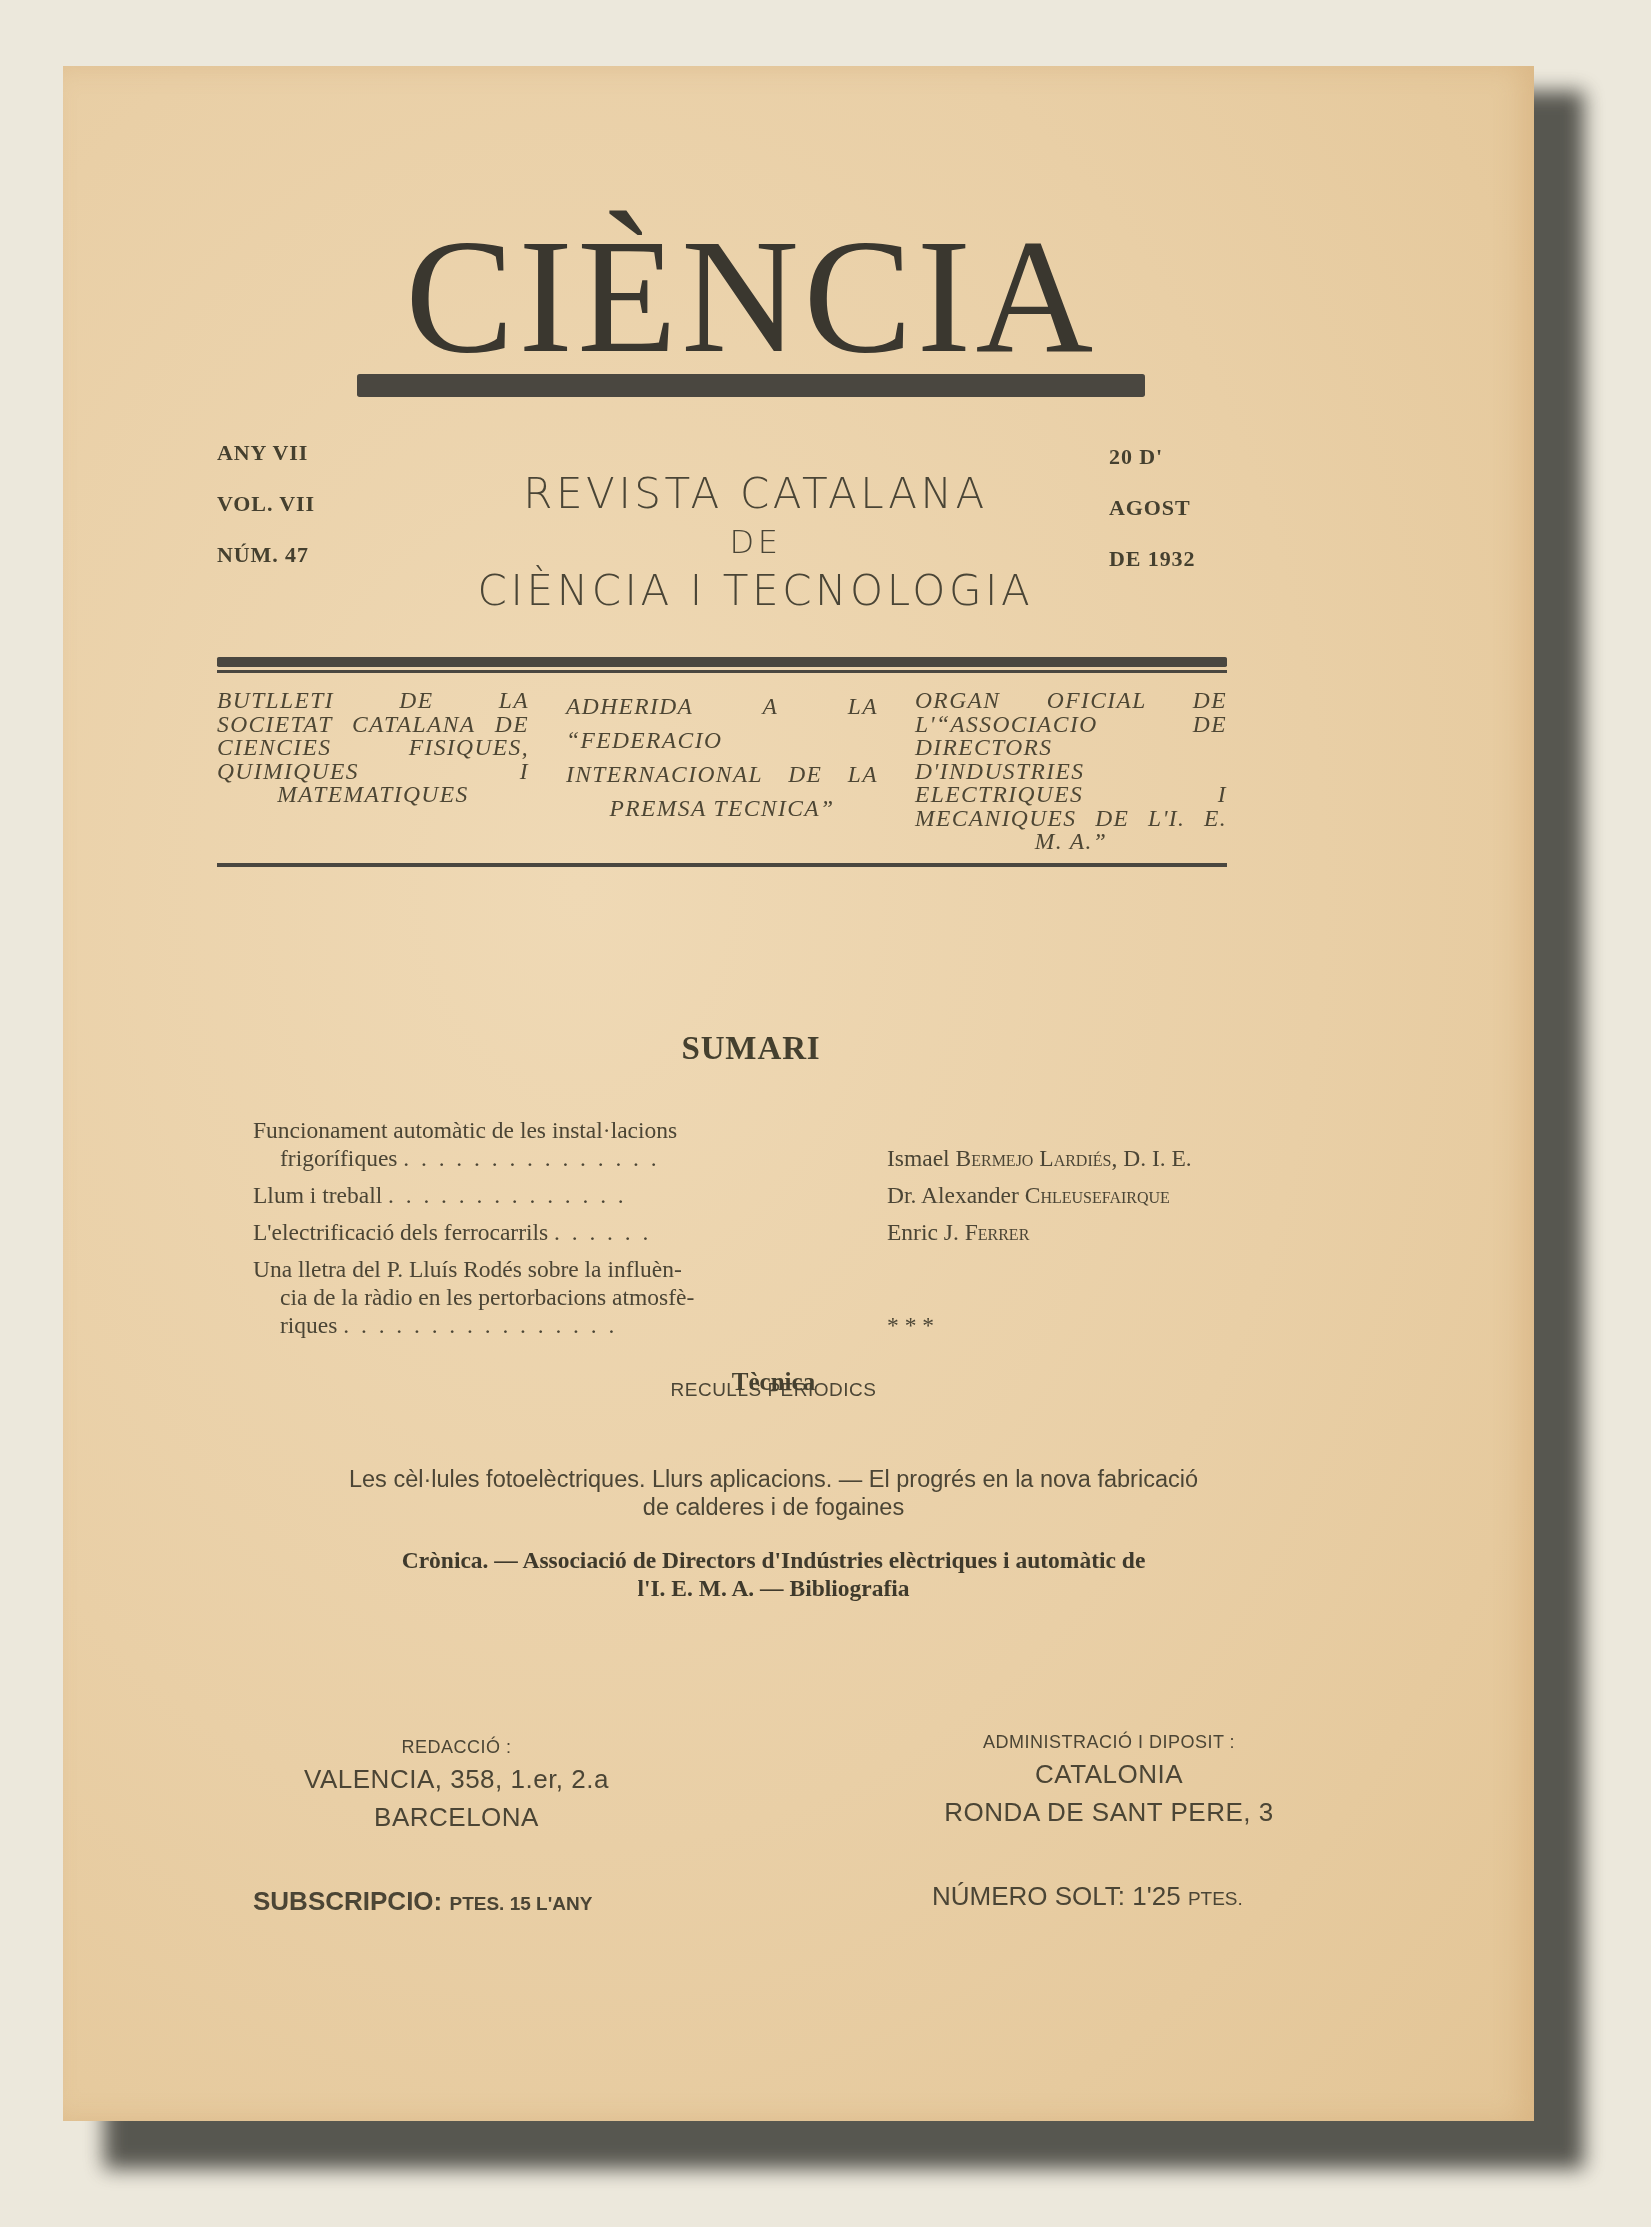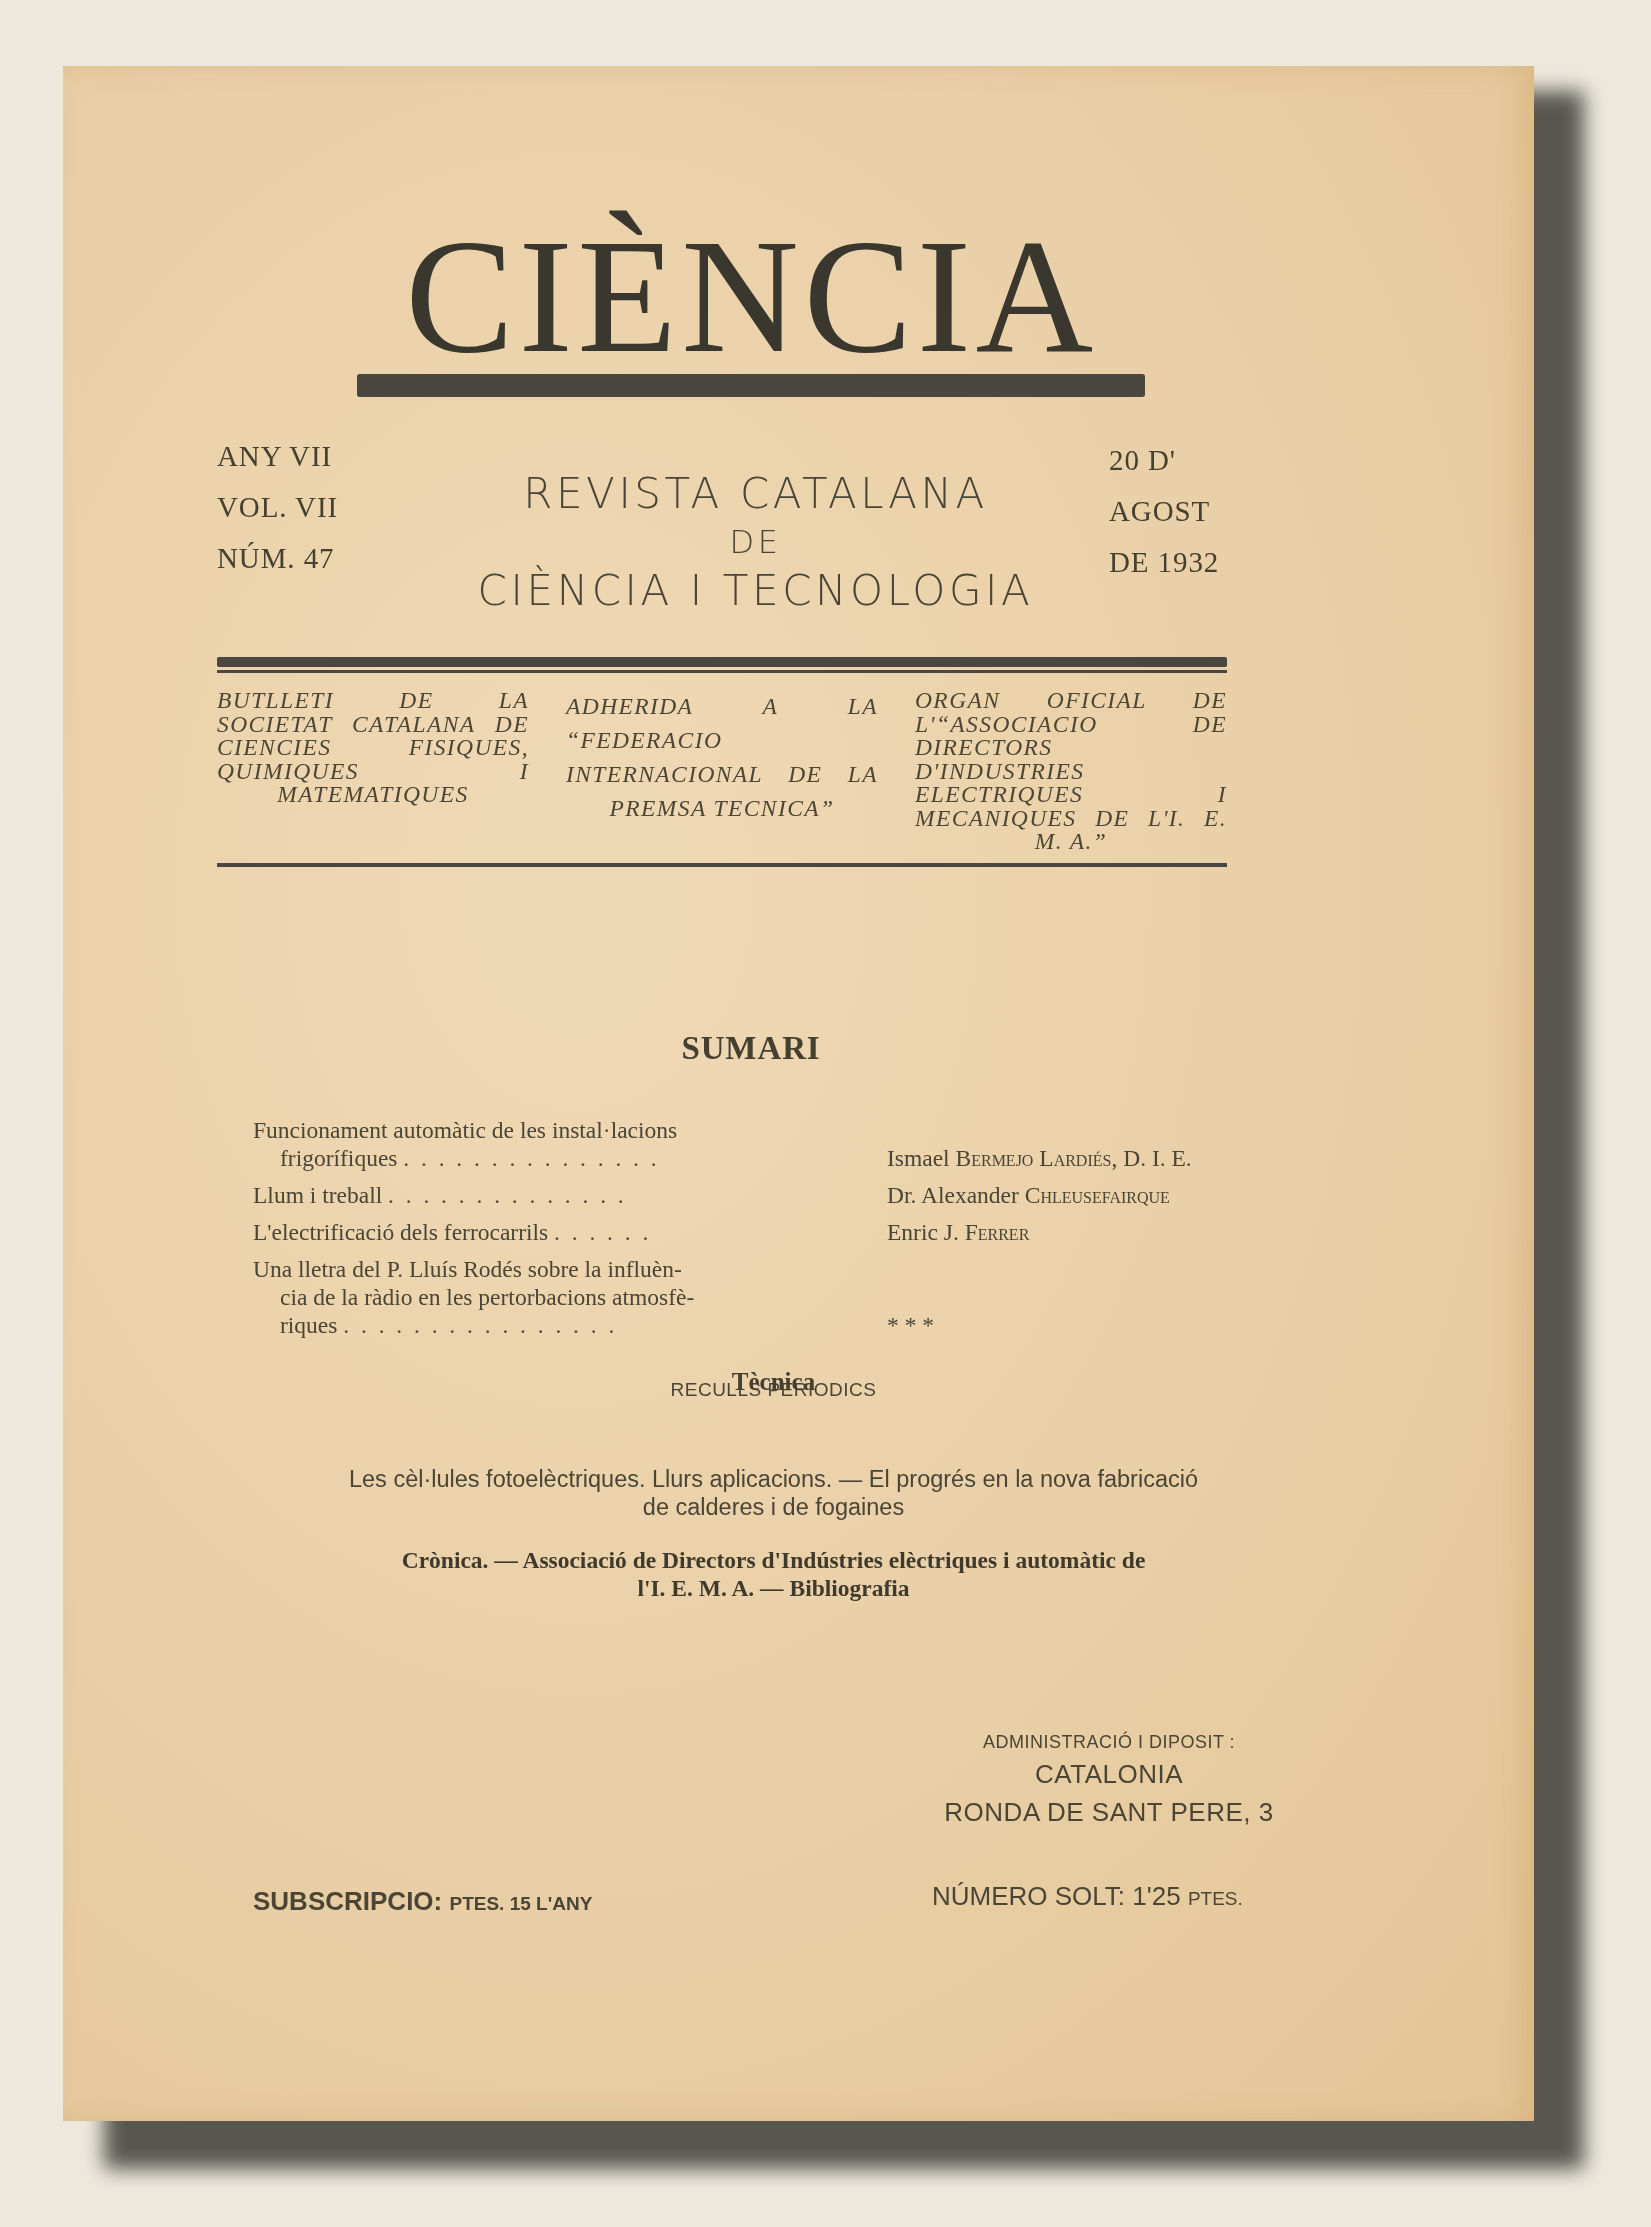--- a/index.html
+++ b/index.html
@@ -20,21 +20,21 @@
   }
   .abs { position:absolute; }
 
   .masthead {
     left:290px; top:149px; width:797px; text-align:center;
     font-family:"Liberation Serif", serif; font-size:163px; line-height:1;
     color:#3a372f; letter-spacing:4.5px;
   }
   .mast-bar { left:294px; top:308px; width:788px; height:22.6px; background:#4a4740; border-radius:2.7px; }
 
-  .side { font-family:"Liberation Serif", serif; font-weight:normal; font-size:29px; line-height:1; color:#45402f; letter-spacing:0.9px; }
+  .side { font-family:"Liberation Serif", serif; font-weight:bold; font-size:22px; line-height:1; color:#45402f; letter-spacing:0.9px; }
   .side div { height:51px; }
   .left-meta { left:154px; top:376px; }
   .right-meta { left:1046px; top:380px; text-align:left; }
 
   .subtitle { left:285px; top:401px; width:815px; text-align:center; font-family:"DejaVu Sans", sans-serif; font-weight:300; color:#4a4536; letter-spacing:3.6px; }
   .subtitle .l1 { font-size:42px; line-height:54px; }
   .subtitle .l2 { font-size:32px; line-height:43px; }
   .subtitle .l3 { font-size:42px; line-height:54px; }
 
   .rule-double { left:154px; top:591px; width:1010px; }
@@ -145,20 +145,25 @@
   <div class="abs tecnica">Tècnica</div>
   <div class="abs tec-body">
     <div>Les cèl·lules fotoelèctriques. Llurs aplicacions. — El progrés en la nova fabricació</div>
     <div>de calderes i de fogaines</div>
   </div>
   <div class="abs cronica">
     <div>Crònica. — Associació de Directors d'Indústries elèctriques i automàtic de</div>
     <div>l'I. E. M. A. — Bibliografia</div>
   </div>
 
+  <div class="abs foot red-block">
+    <div class="small">REDACCIÓ :</div>
+    <div class="big">VALENCIA, 358, 1.er, 2.a</div>
+    <div class="big">BARCELONA</div>
+  </div>
 
   <div class="abs foot adm-block">
     <div class="small">ADMINISTRACIÓ I DIPOSIT :</div>
     <div class="big">CATALONIA</div>
     <div class="big">RONDA DE SANT PERE, 3</div>
   </div>
 
   <div class="abs subs">
     <span>SUBSCRIPCIO:</span>
     <span class="sm">PTES. 15 L'ANY</span>

